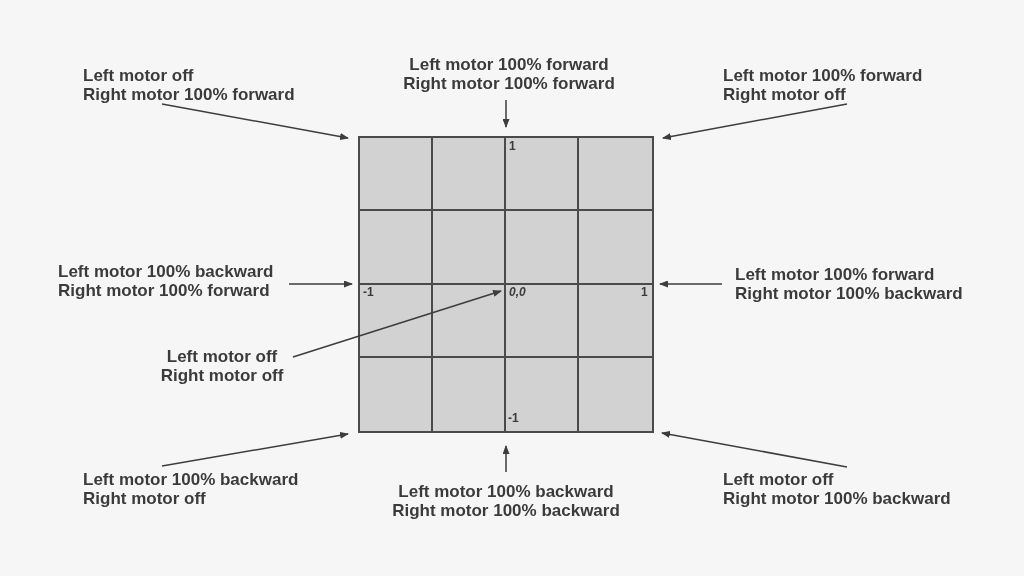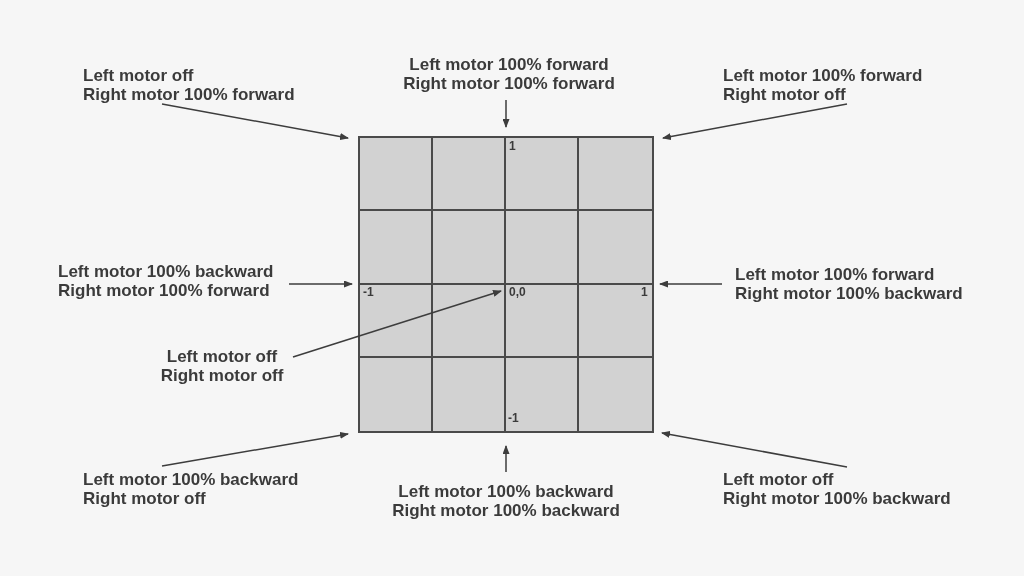--- a/index.html
+++ b/index.html
@@ -64,21 +64,21 @@
       <div class="cell"></div>
       <div class="cell"></div>
       <div class="cell"></div>
       <div class="cell"></div>
       <div class="cell"></div>
       <div class="cell"></div>
     </div>
 
   <span class="tick" style="left:509px;top:140px;">1</span>
   <span class="tick" style="left:363px;top:286px;">-1</span>
-  <span class="tick" style="left:509px;top:286px;">0,0</span>
+  <span class="tick" style="left:509px;top:286px;font-style:italic;">0,0</span>
   <span class="tick" style="left:641px;top:286px;">1</span>
   <span class="tick" style="left:508px;top:412px;">-1</span>
 
   <div class="label" style="left:83px;top:66px;">
     <div>Left motor off</div>
     <div>Right motor 100% forward</div>
   </div>
 
   <div class="label centered" style="left:383px;top:55px;width:252px;">
     <div>Left motor 100% forward</div>

